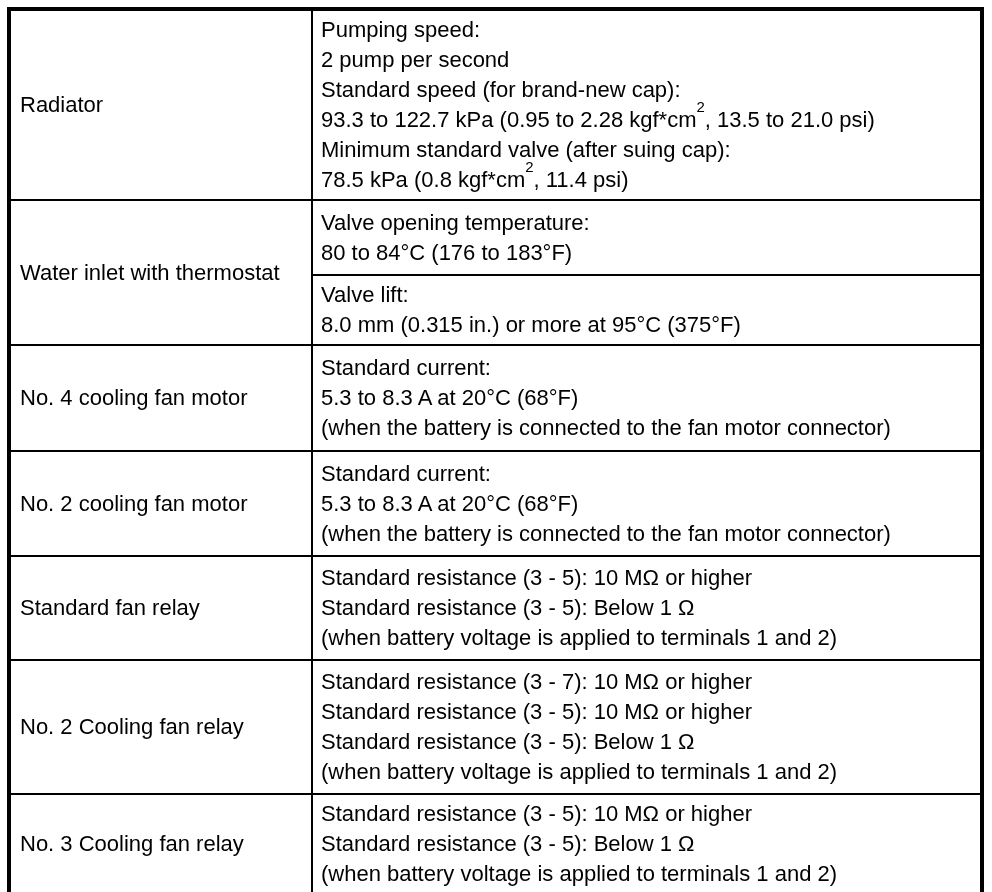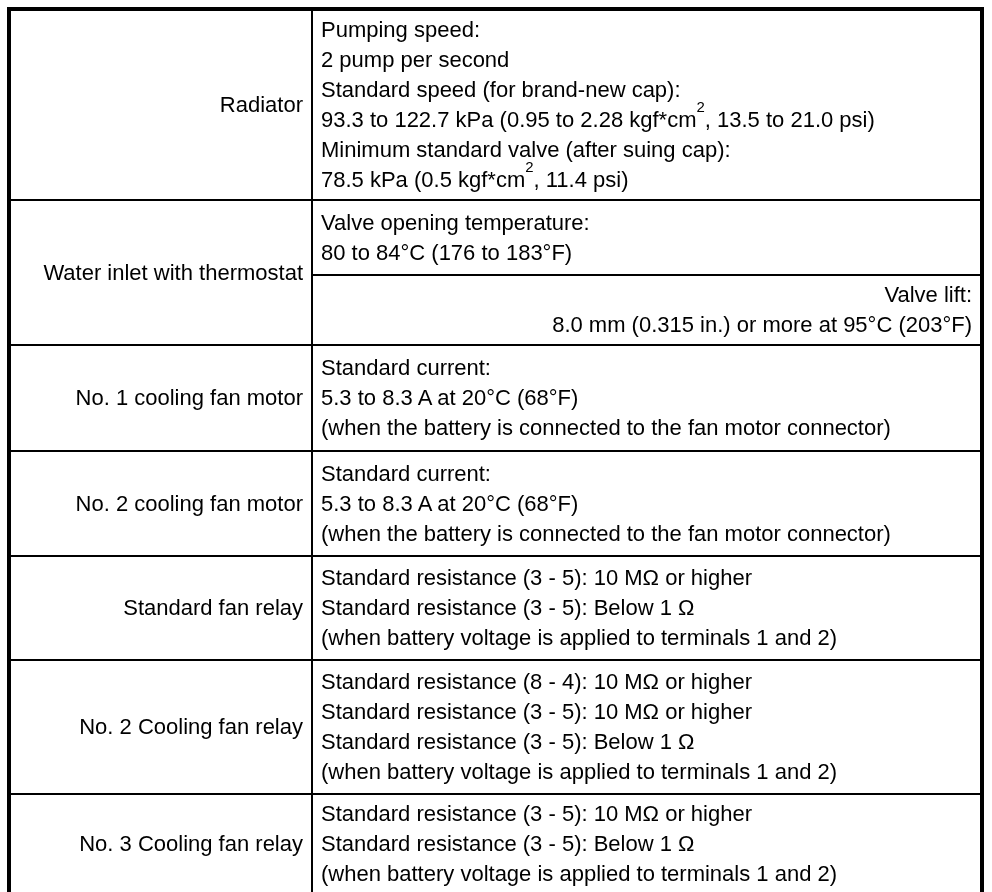--- a/index.html
+++ b/index.html
@@ -24,31 +24,31 @@
   col.col-component { width: 303px; }
   td {
     border: 2px solid #000;
     padding: 4px 8px;
     vertical-align: middle;
     font-size: 22px;
     line-height: 30px;
     letter-spacing: 0px;
     overflow: hidden;
   }
-  td.component { padding-left: 9px; text-align: right; }
+  td.component { padding-left: 9px; }
   .line { white-space: nowrap; }
   sup.sup2 {
     font-size: 0.68em;
     position: relative;
     top: -0.45em;
     line-height: 0;
   }
   tr.r1 { height: 190px; }
   tr.r2a { height: 75px; }
-  tr.r2b { height: 68px; text-align: right; }
+  tr.r2b { height: 68px; }
   tr.r3 { height: 106px; }
   tr.r4 { height: 105px; }
   tr.r5 { height: 104px; }
   tr.r6 { height: 134px; }
   tr.r7 { height: 94px; }
 </style>
 </head>
 <body>
 
 <div class="table-wrap">
@@ -60,40 +60,40 @@
     <tbody>
 
       <tr class="r1">
         <td class="component">Radiator</td>
         <td class="spec">
           <div class="line">Pumping speed:</div>
           <div class="line">2 pump per second</div>
           <div class="line">Standard speed (for brand-new cap):</div>
           <div class="line"><span>93.3 to 122.7 kPa (0.95 to 2.28 kgf*cm</span><sup class="sup2">2</sup><span>, 13.5 to 21.0 psi)</span></div>
           <div class="line">Minimum standard valve (after suing cap):</div>
-          <div class="line"><span>78.5 kPa (0.5 kgf*cm</span><sup class="sup2">2</sup><span>, 11.4 psi)</span></div>
+          <div class="line"><span>78.5 kPa (0.8 kgf*cm</span><sup class="sup2">2</sup><span>, 11.4 psi)</span></div>
         </td>
       </tr>
 
       <tr class="r2a">
         <td class="component" rowspan="2">Water inlet with thermostat</td>
         <td class="spec">
           <div class="line">Valve opening temperature:</div>
           <div class="line">80 to 84°C (176 to 183°F)</div>
         </td>
       </tr>
       <tr class="r2b">
         <td class="spec">
           <div class="line">Valve lift:</div>
-          <div class="line">8.0 mm (0.315 in.) or more at 95°C (203°F)</div>
+          <div class="line">8.0 mm (0.315 in.) or more at 95°C (375°F)</div>
         </td>
       </tr>
 
       <tr class="r3">
-        <td class="component">No. 1 cooling fan motor</td>
+        <td class="component">No. 4 cooling fan motor</td>
         <td class="spec">
           <div class="line">Standard current:</div>
           <div class="line">5.3 to 8.3 A at 20°C (68°F)</div>
           <div class="line">(when the battery is connected to the fan motor connector)</div>
         </td>
       </tr>
 
       <tr class="r4">
         <td class="component">No. 2 cooling fan motor</td>
         <td class="spec">
@@ -108,21 +108,21 @@
         <td class="spec">
           <div class="line">Standard resistance (3 - 5): 10 MΩ or higher</div>
           <div class="line">Standard resistance (3 - 5): Below 1 Ω</div>
           <div class="line">(when battery voltage is applied to terminals 1 and 2)</div>
         </td>
       </tr>
 
       <tr class="r6">
         <td class="component">No. 2 Cooling fan relay</td>
         <td class="spec">
-          <div class="line">Standard resistance (8 - 4): 10 MΩ or higher</div>
+          <div class="line">Standard resistance (3 - 7): 10 MΩ or higher</div>
           <div class="line">Standard resistance (3 - 5): 10 MΩ or higher</div>
           <div class="line">Standard resistance (3 - 5): Below 1 Ω</div>
           <div class="line">(when battery voltage is applied to terminals 1 and 2)</div>
         </td>
       </tr>
 
       <tr class="r7">
         <td class="component">No. 3 Cooling fan relay</td>
         <td class="spec">
           <div class="line">Standard resistance (3 - 5): 10 MΩ or higher</div>

